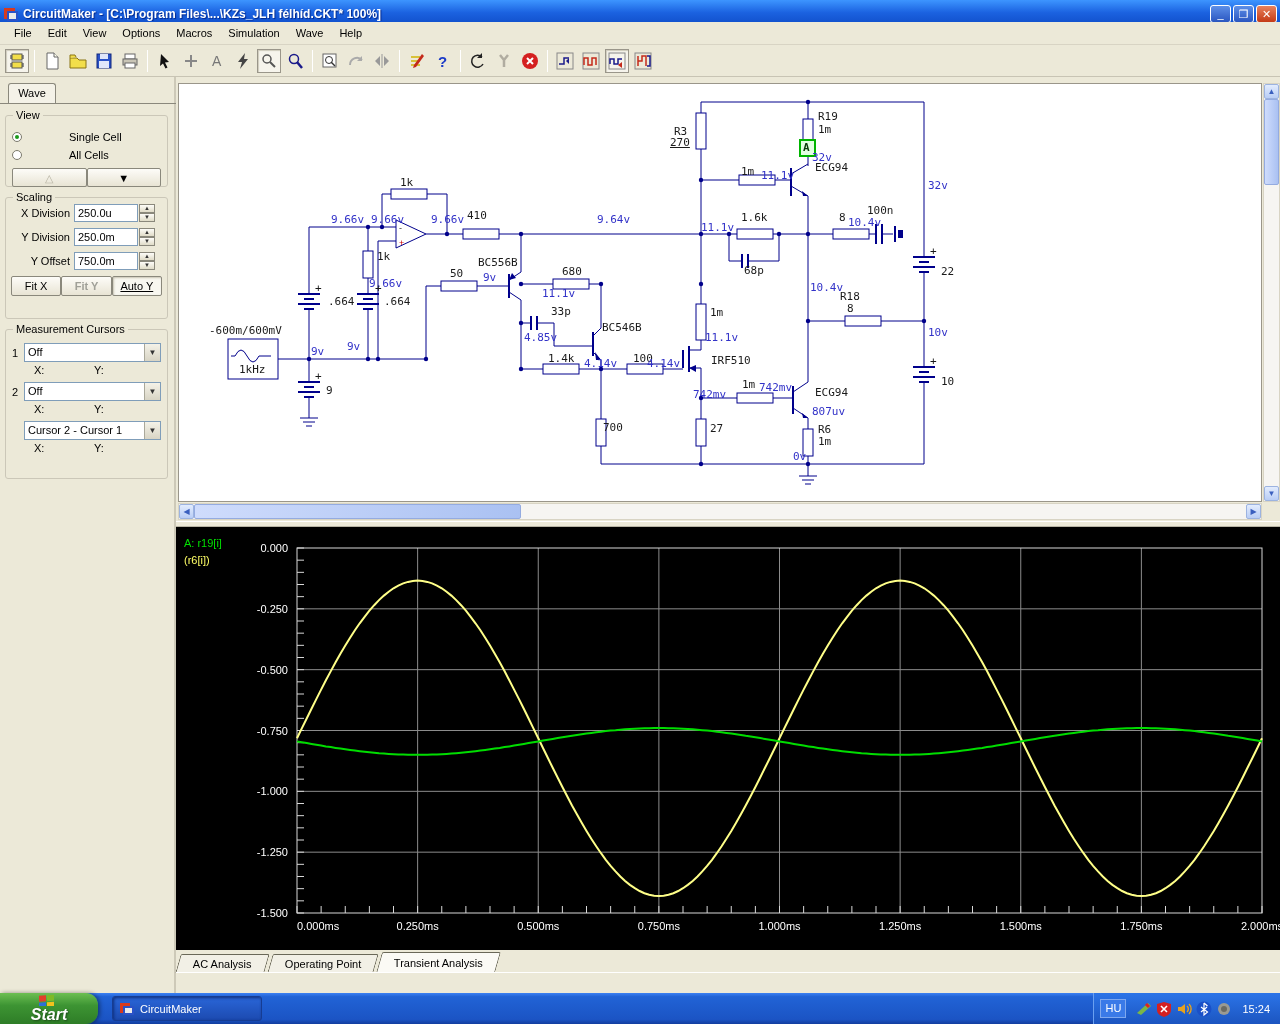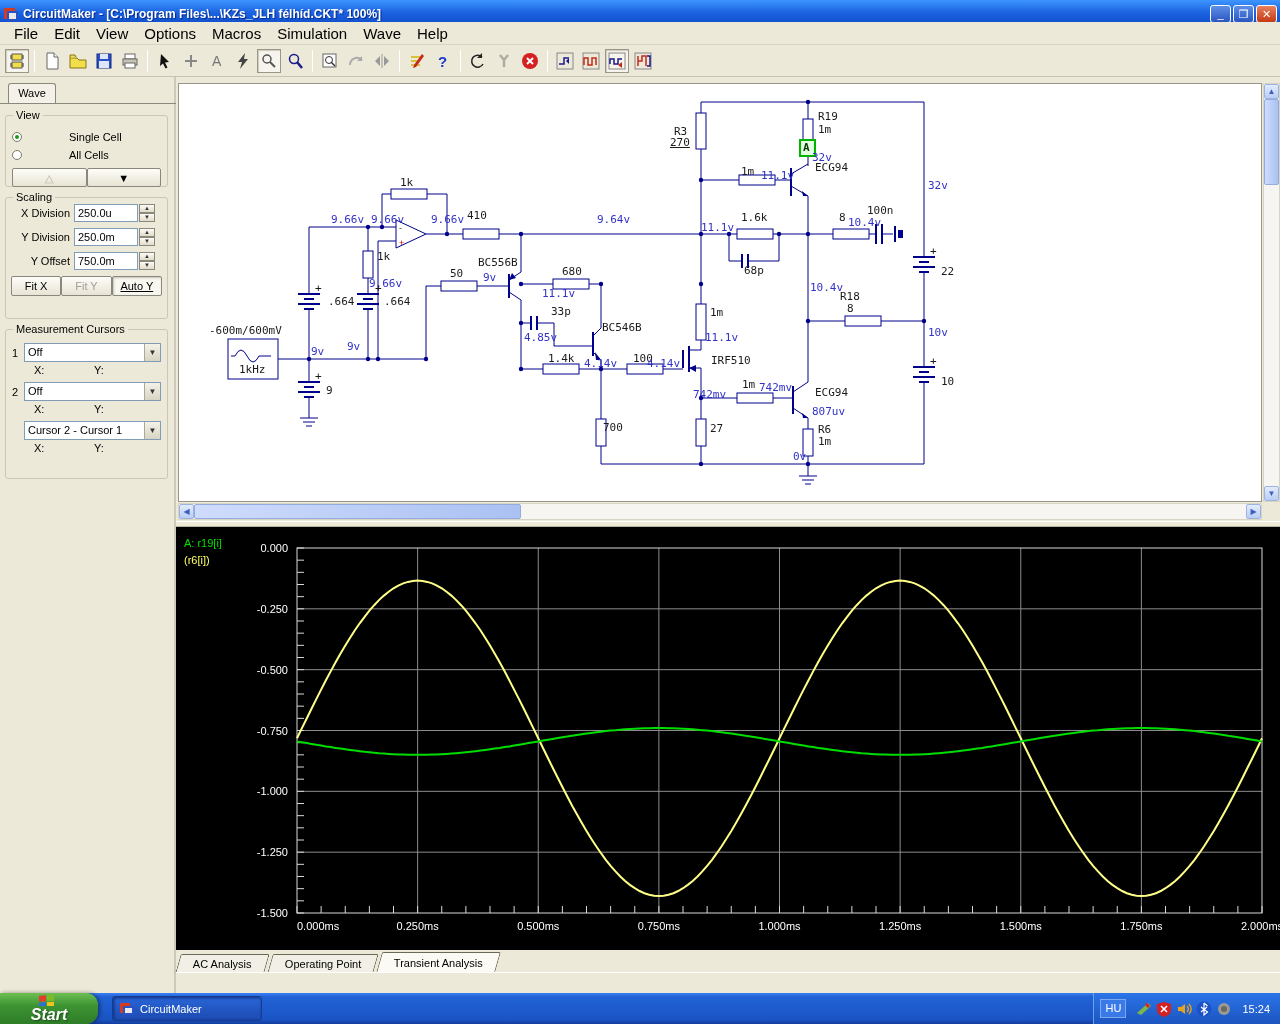--- a/index.html
+++ b/index.html
@@ -5,37 +5,37 @@
   *{margin:0;padding:0;box-sizing:border-box;font-family:"Liberation Sans",sans-serif;}
   html,body{width:1280px;height:1024px;overflow:hidden;background:#ece9d8;}
   .win{position:absolute;left:0;top:0;width:1280px;height:993px;background:#ece9d8;}
   
   .titlebar{position:absolute;left:0;top:0;right:0;height:28px;background:linear-gradient(180deg,#3d95ff 0%,#1b62e0 45%,#0d49c4 100%);display:flex;align-items:center;padding:0 3px;color:#fff;}
   .titlebar .ttl{font-weight:bold;font-size:12px;margin-left:4px;flex:1;white-space:nowrap;overflow:hidden;text-shadow:1px 1px 1px #00268a;}
   .wbtn{width:21px;height:18px;margin-left:2px;border:1px solid #fff;border-radius:3px;color:#fff;font-size:11px;line-height:16px;text-align:center;background:linear-gradient(180deg,#5d8fe8,#2a56c0);}
   .wbtn.close{background:linear-gradient(180deg,#e8825d,#c43a16);}
   
   .menubar{position:absolute;left:0;top:22px;right:0;height:23px;background:#ece9d8;border-bottom:1px solid #d8d4c4;display:flex;align-items:center;padding-left:6px;}
-  .menubar .mi{font-size:15px;padding:3px 8px;color:#000;}
+  .menubar .mi{font-size:11px;padding:3px 8px;color:#000;}
   
   .toolbar{position:absolute;left:0;top:45px;right:0;height:32px;background:#ece9d8;border-bottom:1px solid #c8c4b4;display:flex;align-items:center;padding-left:4px;}
   .tbtn{width:24px;height:24px;margin:0 1px;display:flex;align-items:center;justify-content:center;border:1px solid transparent;}
   .tbtn.pressed{border:1px solid #9a968a;background:#f6f4ec;box-shadow:inset 1px 1px 1px #cfcbbc;}
   .tsep{width:1px;height:22px;background:#b8b4a4;margin:0 4px;border-right:1px solid #fff;}
   
   .panel{position:absolute;left:0;top:77px;width:176px;bottom:0;background:#ece9d8;border-right:2px solid #cdc9b8;}
   .wavetab{position:absolute;left:8px;top:6px;width:48px;height:20px;background:#f4f2e8;border:1px solid #8a887c;border-bottom:none;border-radius:3px 3px 0 0;font-size:11px;text-align:center;line-height:19px;}
   .tabline{position:absolute;left:0;top:26px;width:176px;border-top:1px solid #8a887c;}
   .grp{position:absolute;left:5px;width:163px;border:1px solid #cbc7b8;border-radius:3px;background:#ece9d8;}
   .grp .leg{position:absolute;top:-7px;left:7px;background:#ece9d8;padding:0 3px;font-size:11px;color:#000;}
   .radio{display:inline-flex;align-items:center;font-size:11px;margin-right:6px;gap:44px;}
   .rdot{width:10px;height:10px;border:1px solid #7c7a6c;border-radius:50%;background:#fff;margin-right:3px;position:relative;}
   .rdot.on::after{content:"";position:absolute;left:2px;top:2px;width:4px;height:4px;border-radius:50%;background:#1c9a1c;}
   .pbtn{display:inline-block;border:1px solid #8a887c;background:linear-gradient(180deg,#fdfcf8,#e8e4d4);font-size:11px;text-align:center;border-radius:2px;}
-  .pbtn.dis{color:#a0a098;}
+  .pbtn.dis{color:#a0a098;font-weight:bold;}
   .pbtn.tog{background:#f8f7f0;box-shadow:inset 1px 1px 2px #c8c4b4;text-decoration:underline;}
   .fld{display:flex;align-items:center;margin:6px 6px;}
   .fld label{width:58px;font-size:11px;text-align:right;margin-right:4px;}
   .fld .inp{width:64px;height:18px;background:#fff;border:1px solid #7f9db9;font-size:11px;padding:1px 3px;line-height:15px;}
   .spin{width:16px;height:18px;display:flex;flex-direction:column;margin-left:1px;}
   .spin div{flex:1;border:1px solid #8a887c;background:linear-gradient(180deg,#fdfcf8,#e0dcc8);font-size:6px;line-height:7px;text-align:center;color:#333;}
   .drop{display:flex;height:19px;border:1px solid #7f9db9;background:#fff;}
   .drop .val{flex:1;font-size:11px;padding:2px 3px;white-space:nowrap;overflow:hidden;}
   .drop .arr{width:16px;background:linear-gradient(180deg,#f4f2e8,#d8d4c4);border-left:1px solid #aaa89a;font-size:8px;text-align:center;line-height:17px;color:#333;}
   .xy{font-size:11px;margin:2px 0 6px 28px;}

